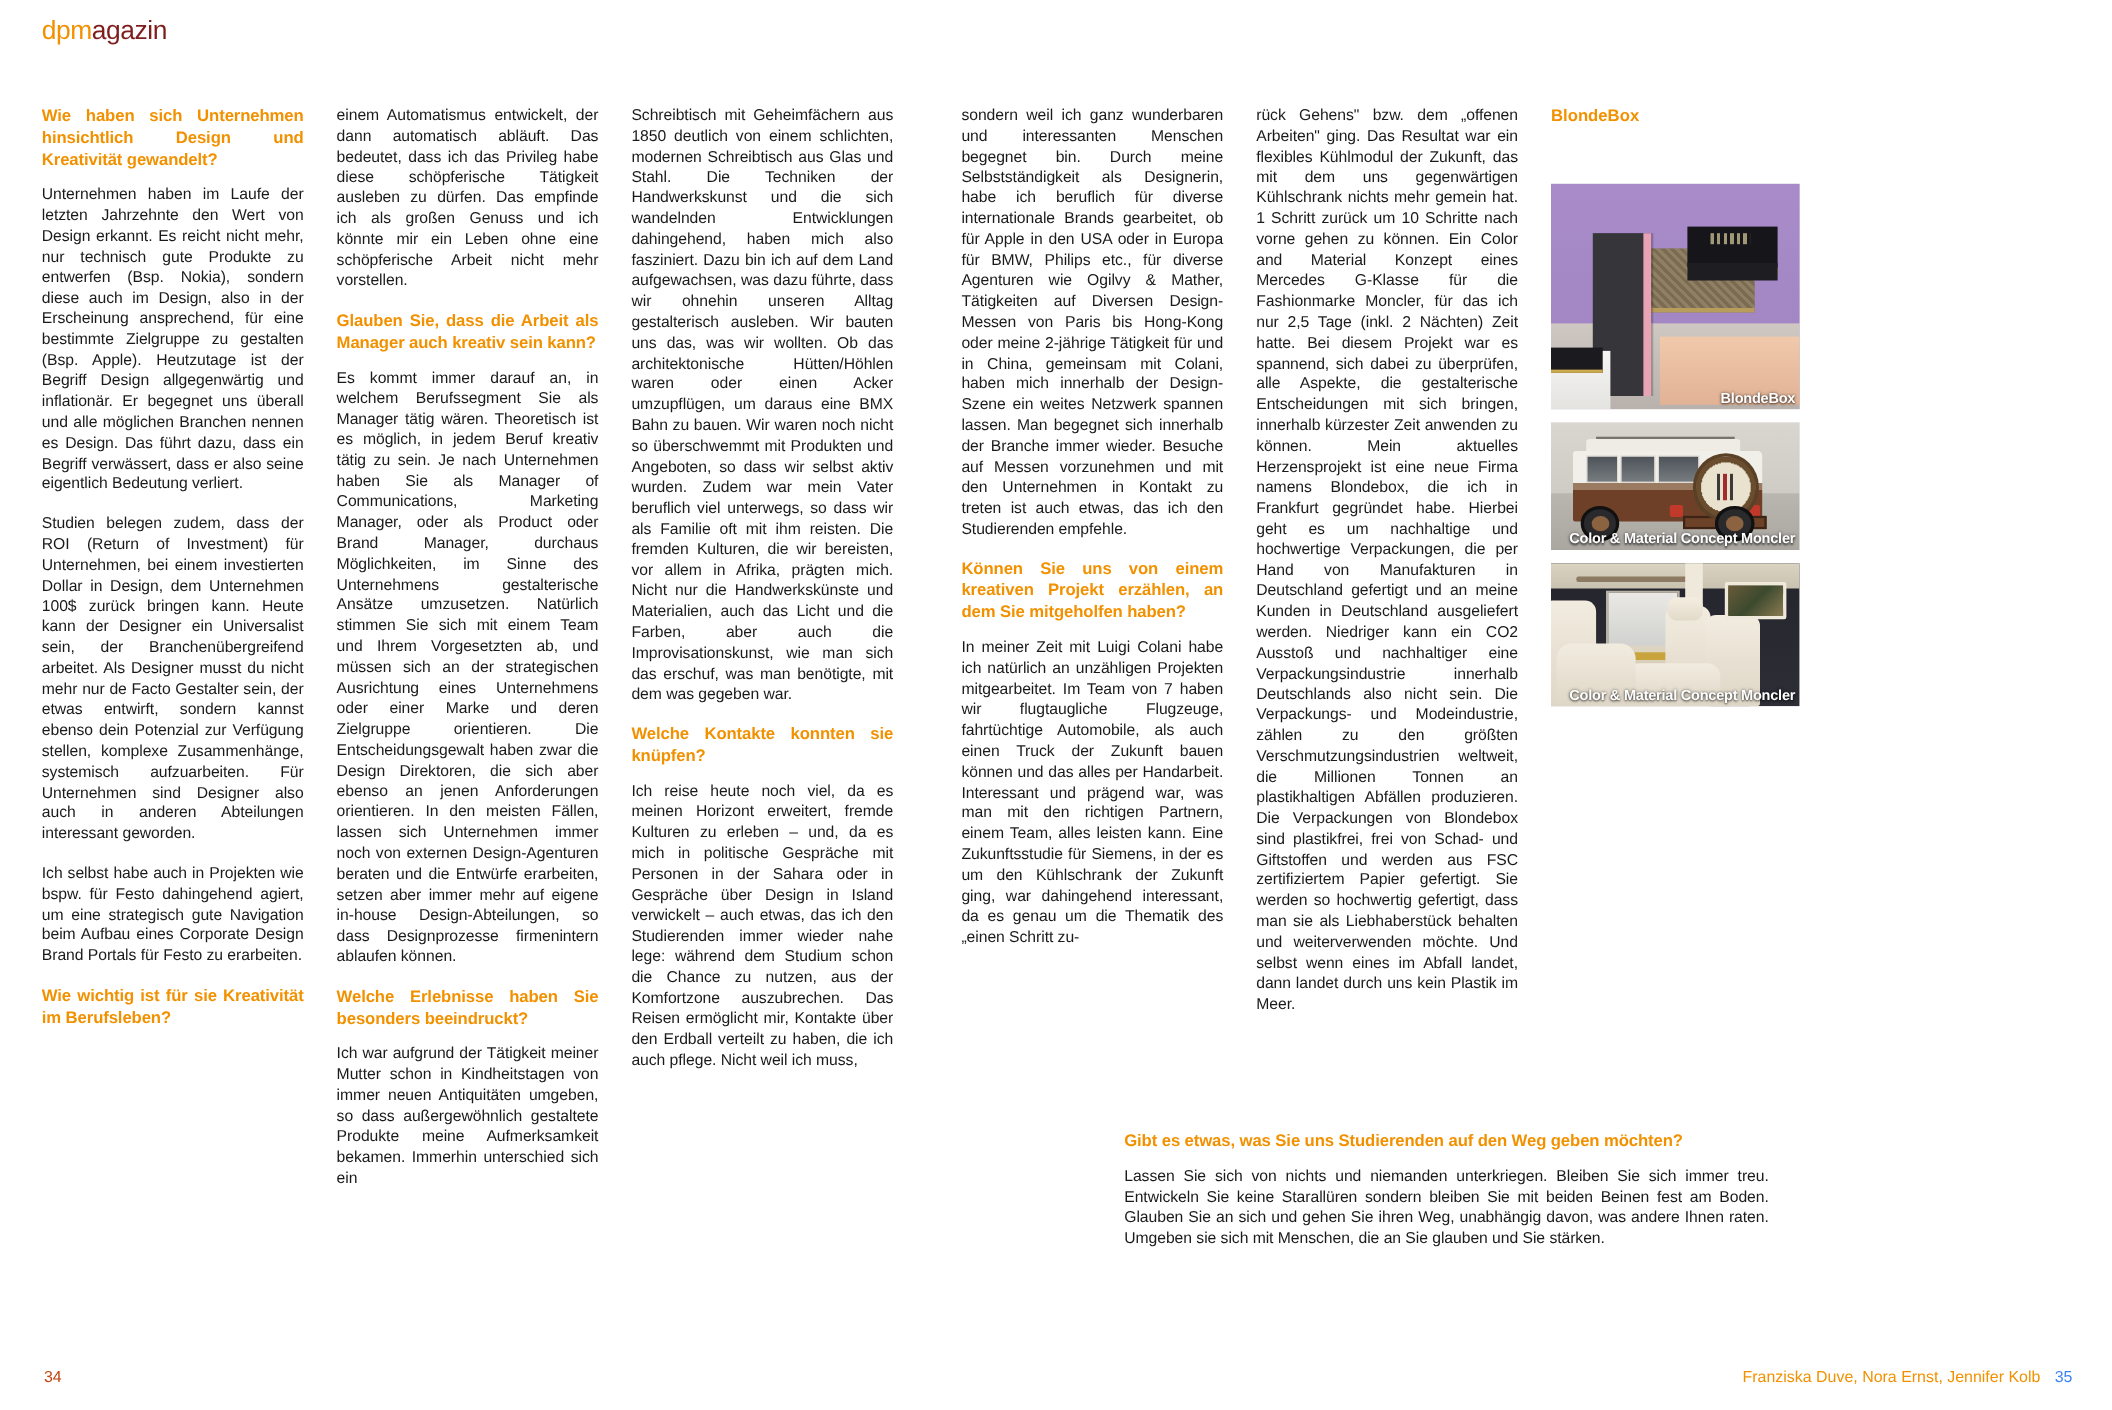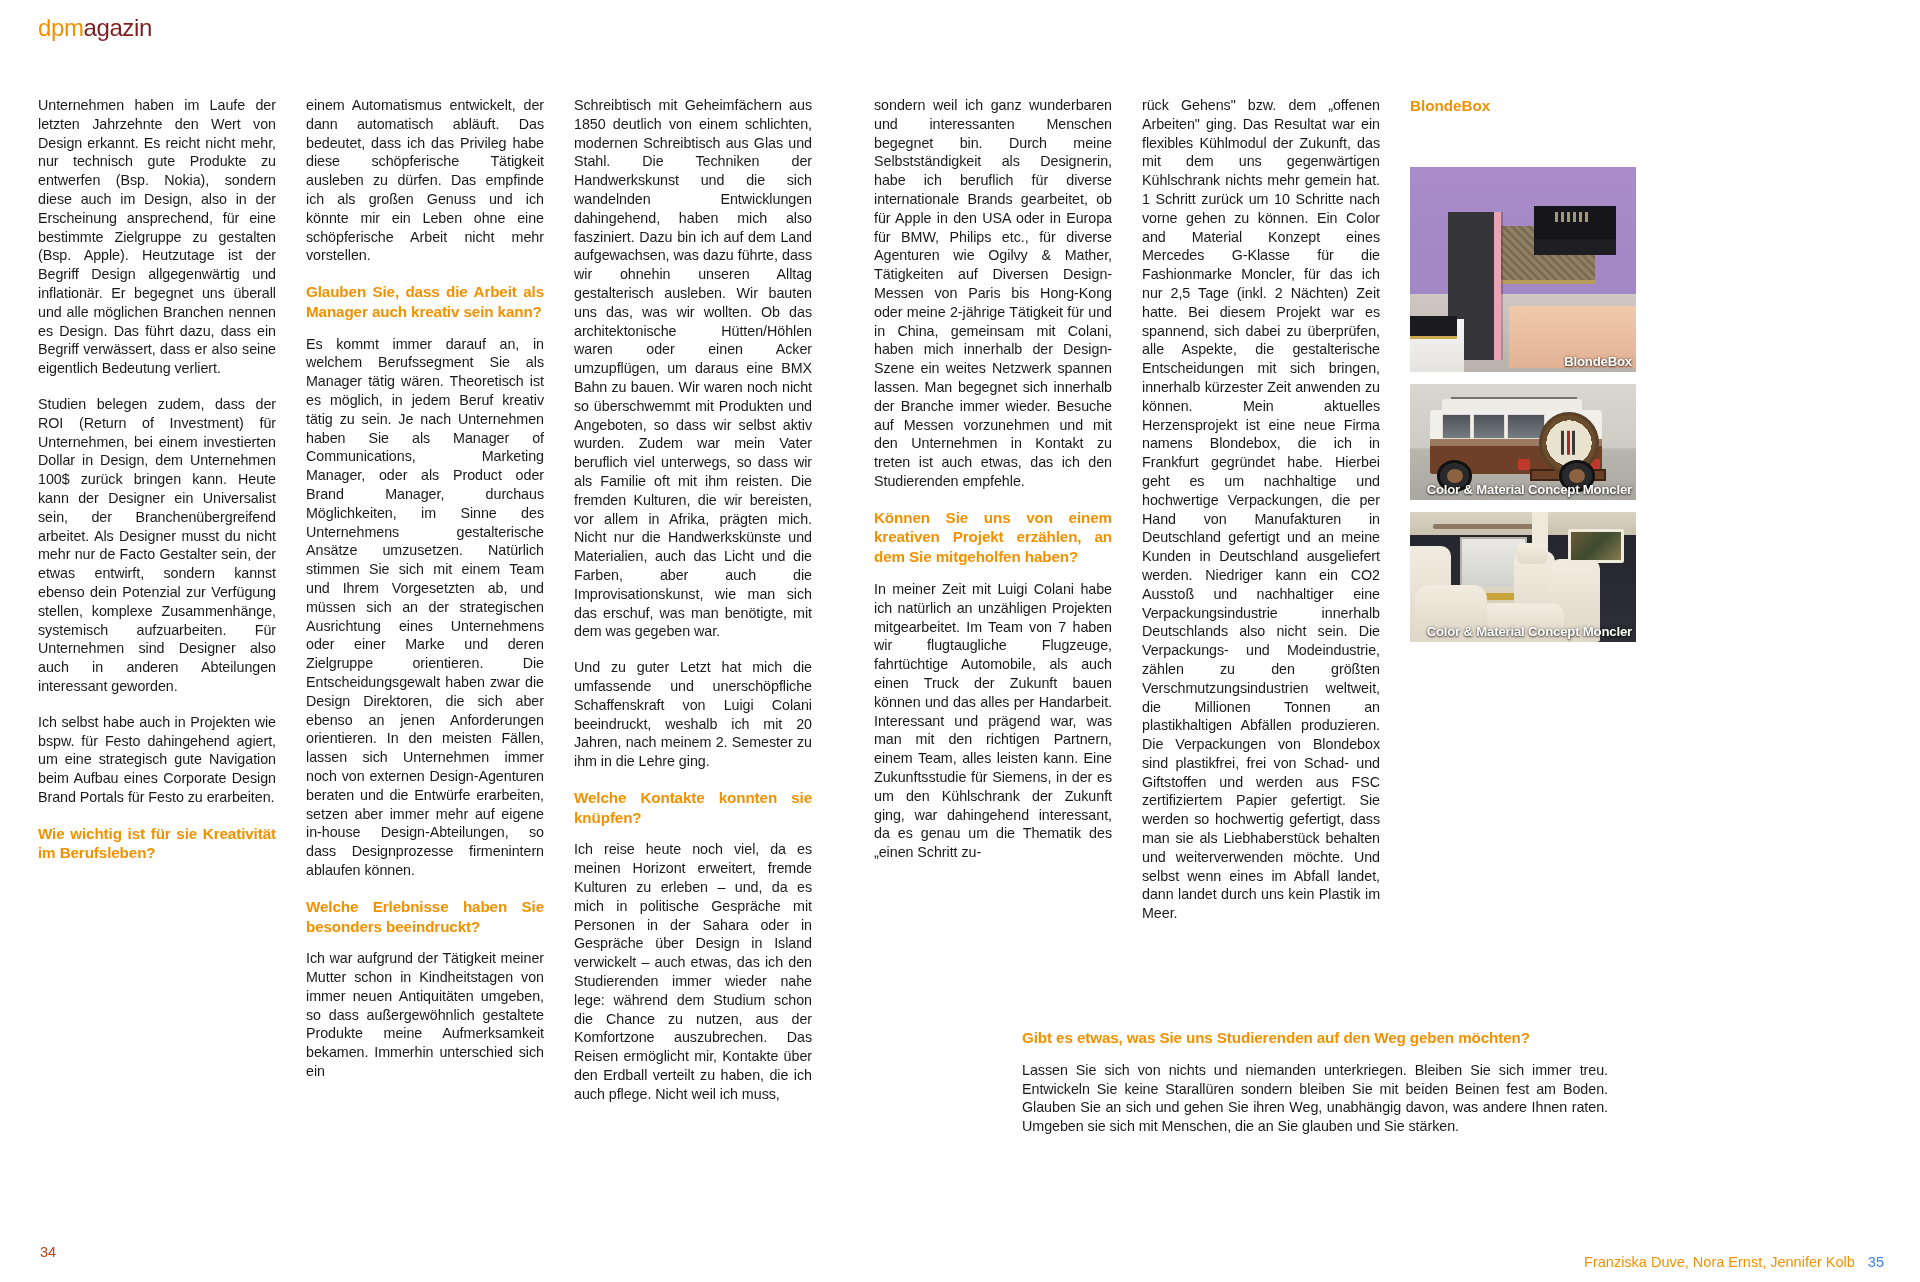--- a/index.html
+++ b/index.html
@@ -241,58 +241,58 @@
   .footer-left {
     position: absolute;
     left: 40px;
     bottom: 22px;
     font-size: 14.5px;
     color: #c2410c;
   }
   .footer-right {
     position: absolute;
     right: 36px;
-    bottom: 12px;
+    bottom: 22px;
     font-size: 14.5px;
     color: #F29100;
     display: flex;
     gap: 13px;
     align-items: baseline;
   }
   .footer-right .pg { color: #3b82f6; }
 </style>
 </head>
 <body>
 
 <div class="page">
 
   <div class="masthead">
     <span class="mh-a">dpm</span><span class="mh-b">agazin</span>
   </div>
 
   <div class="cols">
 
     <div class="col">
+      <h2 class="q">Wie haben sich Unternehmen hinsichtlich Design und Kreativität gewandelt?</h2>
       <p class="body">Unternehmen haben im Laufe der letzten Jahrzehnte den Wert von Design erkannt. Es reicht nicht mehr, nur technisch gute Produkte zu entwerfen (Bsp. Nokia), sondern diese auch im Design, also in der Erscheinung ansprechend, für eine bestimmte Zielgruppe zu gestalten (Bsp. Apple). Heutzutage ist der Begriff Design allgegenwärtig und inflationär. Er begegnet uns überall und alle möglichen Branchen nennen es Design. Das führt dazu, dass ein Begriff verwässert, dass er also seine eigentlich Bedeutung verliert.</p>
       <p class="body">Studien belegen zudem, dass der ROI (Return of Investment) für Unternehmen, bei einem investierten Dollar in Design, dem Unternehmen 100$ zurück bringen kann. Heute kann der Designer ein Universalist sein, der Branchenübergreifend arbeitet. Als Designer musst du nicht mehr nur de Facto Gestalter sein, der etwas entwirft, sondern kannst ebenso dein Potenzial zur Verfügung stellen, komplexe Zusammenhänge, systemisch aufzuarbeiten. Für Unternehmen sind Designer also auch in anderen Abteilungen interessant geworden.</p>
       <p class="body">Ich selbst habe auch in Projekten wie bspw. für Festo dahingehend agiert, um eine strategisch gute Navigation beim Aufbau eines Corporate Design Brand Portals für Festo zu erarbeiten.</p>
       <h2 class="q gap-before-h">Wie wichtig ist für sie Kreativität im Berufsleben?</h2>
     </div>
 
     <div class="col">
       <p class="body">einem Automatismus entwickelt, der dann automatisch abläuft. Das bedeutet, dass ich das Privileg habe diese schöpferische Tätigkeit ausleben zu dürfen. Das empfinde ich als großen Genuss und ich könnte mir ein Leben ohne eine schöpferische Arbeit nicht mehr vorstellen.</p>
       <h2 class="q gap-before-h">Glauben Sie, dass die Arbeit als Manager auch kreativ sein kann?</h2>
       <p class="body">Es kommt immer darauf an, in welchem Berufssegment Sie als Manager tätig wären. Theoretisch ist es möglich, in jedem Beruf kreativ tätig zu sein. Je nach Unternehmen haben Sie als Manager of Communications, Marketing Manager, oder als Product oder Brand Manager, durchaus Möglichkeiten, im Sinne des Unternehmens gestalterische Ansätze umzusetzen. Natürlich stimmen Sie sich mit einem Team und Ihrem Vorgesetzten ab, und müssen sich an der strategischen Ausrichtung eines Unternehmens oder einer Marke und deren Zielgruppe orientieren. Die Entscheidungsgewalt haben zwar die Design Direktoren, die sich aber ebenso an jenen Anforderungen orientieren. In den meisten Fällen, lassen sich Unternehmen immer noch von externen Design-Agenturen beraten und die Entwürfe erarbeiten, setzen aber immer mehr auf eigene in-house Design-Abteilungen, so dass Designprozesse firmenintern ablaufen können.</p>
       <h2 class="q gap-before-h">Welche Erlebnisse haben Sie besonders beeindruckt?</h2>
       <p class="body">Ich war aufgrund der Tätigkeit meiner Mutter schon in Kindheitstagen von immer neuen Antiquitäten umgeben, so dass außergewöhnlich gestaltete Produkte meine Aufmerksamkeit bekamen. Immerhin unterschied sich ein</p>
     </div>
 
     <div class="col page-break-left">
       <p class="body">Schreibtisch mit Geheimfächern aus 1850 deutlich von einem schlichten, modernen Schreibtisch aus Glas und Stahl. Die Techniken der Handwerkskunst und die sich wandelnden Entwicklungen dahingehend, haben mich also fasziniert. Dazu bin ich auf dem Land aufgewachsen, was dazu führte, dass wir ohnehin unseren Alltag gestalterisch ausleben. Wir bauten uns das, was wir wollten. Ob das architektonische Hütten/Höhlen waren oder einen Acker umzupflügen, um daraus eine BMX Bahn zu bauen. Wir waren noch nicht so überschwemmt mit Produkten und Angeboten, so dass wir selbst aktiv wurden. Zudem war mein Vater beruflich viel unterwegs, so dass wir als Familie oft mit ihm reisten. Die fremden Kulturen, die wir bereisten, vor allem in Afrika, prägten mich. Nicht nur die Handwerkskünste und Materialien, auch das Licht und die Farben, aber auch die Improvisationskunst, wie man sich das erschuf, was man benötigte, mit dem was gegeben war.</p>
-      <p class="body">Und zu guter Letzt hat mich die umfassende und unerschöpfliche Schaffenskraft von Luigi Colani beeindruckt, weshalb ich mit 20 Jahren, nach meinem 2. Semester zu ihm in die Lehre ging.</p>
       <h2 class="q gap-before-h">Welche Kontakte konnten sie knüpfen?</h2>
       <p class="body">Ich reise heute noch viel, da es meinen Horizont erweitert, fremde Kulturen zu erleben – und, da es mich in politische Gespräche mit Personen in der Sahara oder in Gespräche über Design in Island verwickelt – auch etwas, das ich den Studierenden immer wieder nahe lege: während dem Studium schon die Chance zu nutzen, aus der Komfortzone auszubrechen. Das Reisen ermöglicht mir, Kontakte über den Erdball verteilt zu haben, die ich auch pflege. Nicht weil ich muss,</p>
     </div>
 
     <div class="col">
       <p class="body">sondern weil ich ganz wunderbaren und interessanten Menschen begegnet bin. Durch meine Selbstständigkeit als Designerin, habe ich beruflich für diverse internationale Brands gearbeitet, ob für Apple in den USA oder in Europa für BMW, Philips etc., für diverse Agenturen wie Ogilvy &amp; Mather, Tätigkeiten auf Diversen Design-Messen von Paris bis Hong-Kong oder meine 2-jährige Tätigkeit für und in China, gemeinsam mit Colani, haben mich innerhalb der Design-Szene ein weites Netzwerk spannen lassen. Man begegnet sich innerhalb der Branche immer wieder. Besuche auf Messen vorzunehmen und mit den Unternehmen in Kontakt zu treten ist auch etwas, das ich den Studierenden empfehle.</p>
       <h2 class="q gap-before-h">Können Sie uns von einem kreativen Projekt erzählen, an dem Sie mitgeholfen haben?</h2>
       <p class="body">In meiner Zeit mit Luigi Colani habe ich natürlich an unzähligen Projekten mitgearbeitet. Im Team von 7 haben wir flugtaugliche Flugzeuge, fahrtüchtige Automobile, als auch einen Truck der Zukunft bauen können und das alles per Handarbeit. Interessant und prägend war, was man mit den richtigen Partnern, einem Team, alles leisten kann. Eine Zukunftsstudie für Siemens, in der es um den Kühlschrank der Zukunft ging, war dahingehend interessant, da es genau um die Thematik des „einen Schritt zu-</p>
     </div>
 

